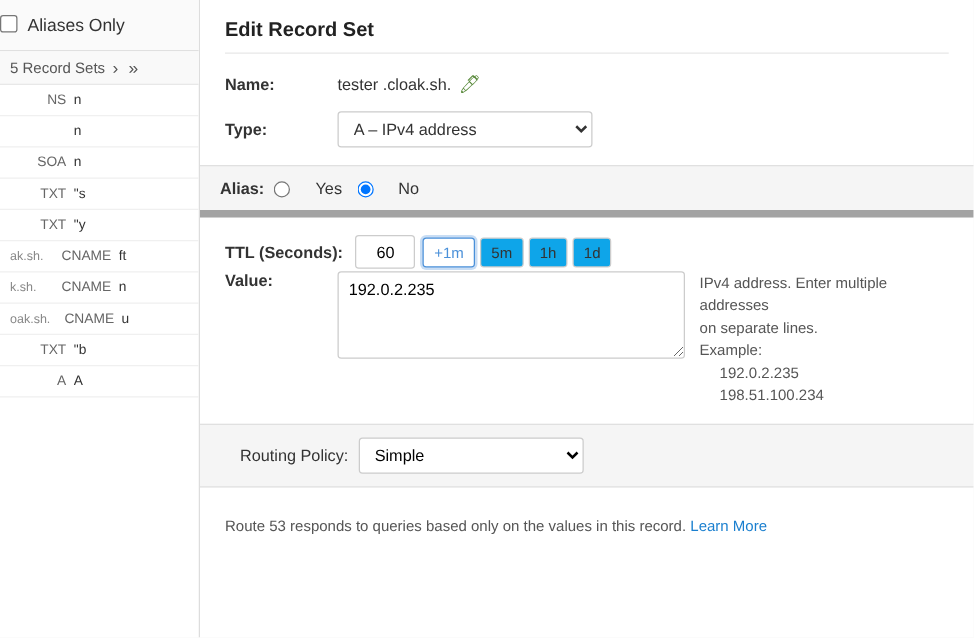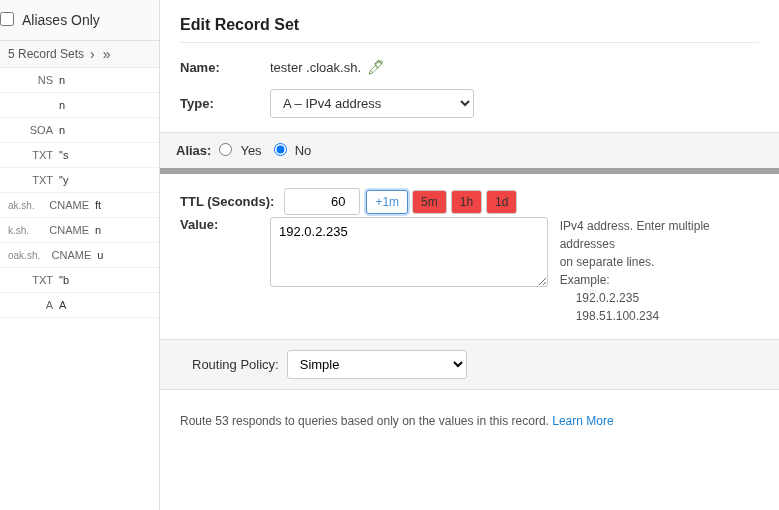--- a/index.html
+++ b/index.html
@@ -169,49 +169,49 @@
     }
 
     .radio-group {
       display: flex;
       align-items: center;
       gap: 12px;
     }
 
     .radio-option {
       display: flex;
-      align-items: flex-start;
-      gap: 8px;
+      align-items: flex-end;
+      gap: 20px;
       font-size: 13px;
       color: #333;
       cursor: pointer;
     }
 
     
     .ttl-row {
       display: flex;
       align-items: center;
       margin-bottom: 2px;
     }
 
     .ttl-input {
-      width: 76px;
-      padding: 5px 14px;
+      width: 48px;
+      padding: 5px 4px;
       border: 1px solid #ccc;
       border-radius: 3px;
       font-size: 13px;
-      text-align: right;
+      text-align: center;
       margin-right: 6px;
     }
 
     .ttl-btn {
       padding: 4px 8px;
       border: 1px solid #ccc;
       border-radius: 3px;
-      background: #ef4444;
+      background: #0ea5e9;
       font-size: 12px;
       cursor: pointer;
       color: #333;
       margin-right: 4px;
     }
 
     .ttl-btn.active {
       border-color: #4a90d9;
       background: #fff;
       color: #4a90d9;

